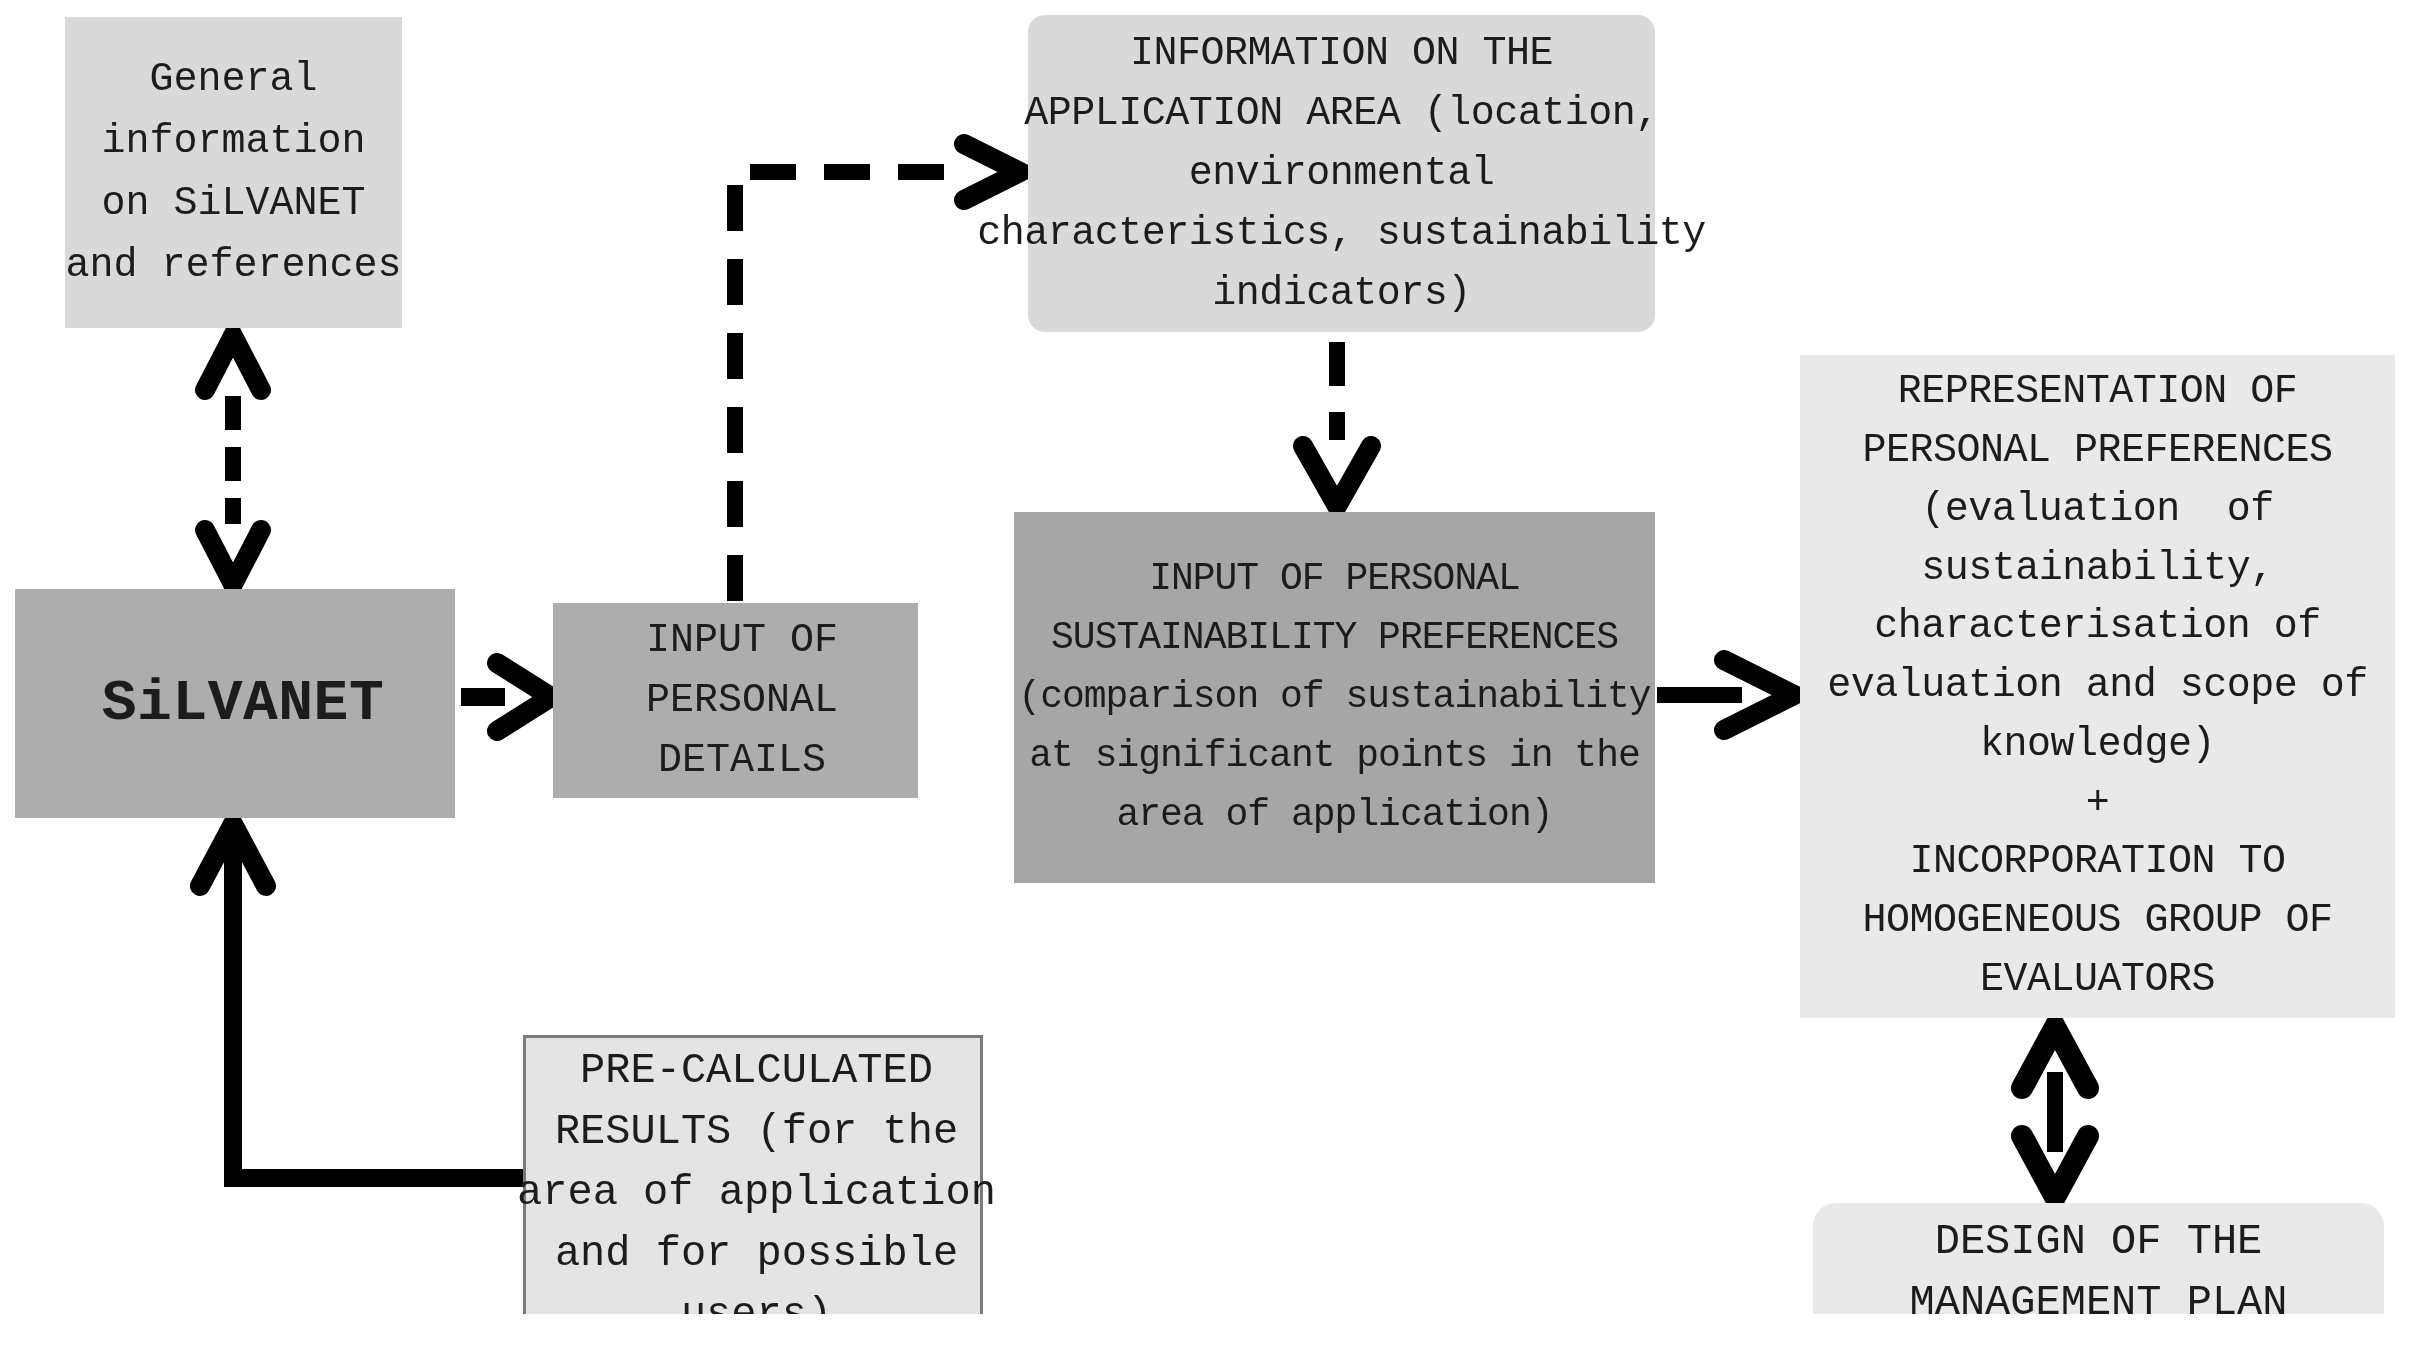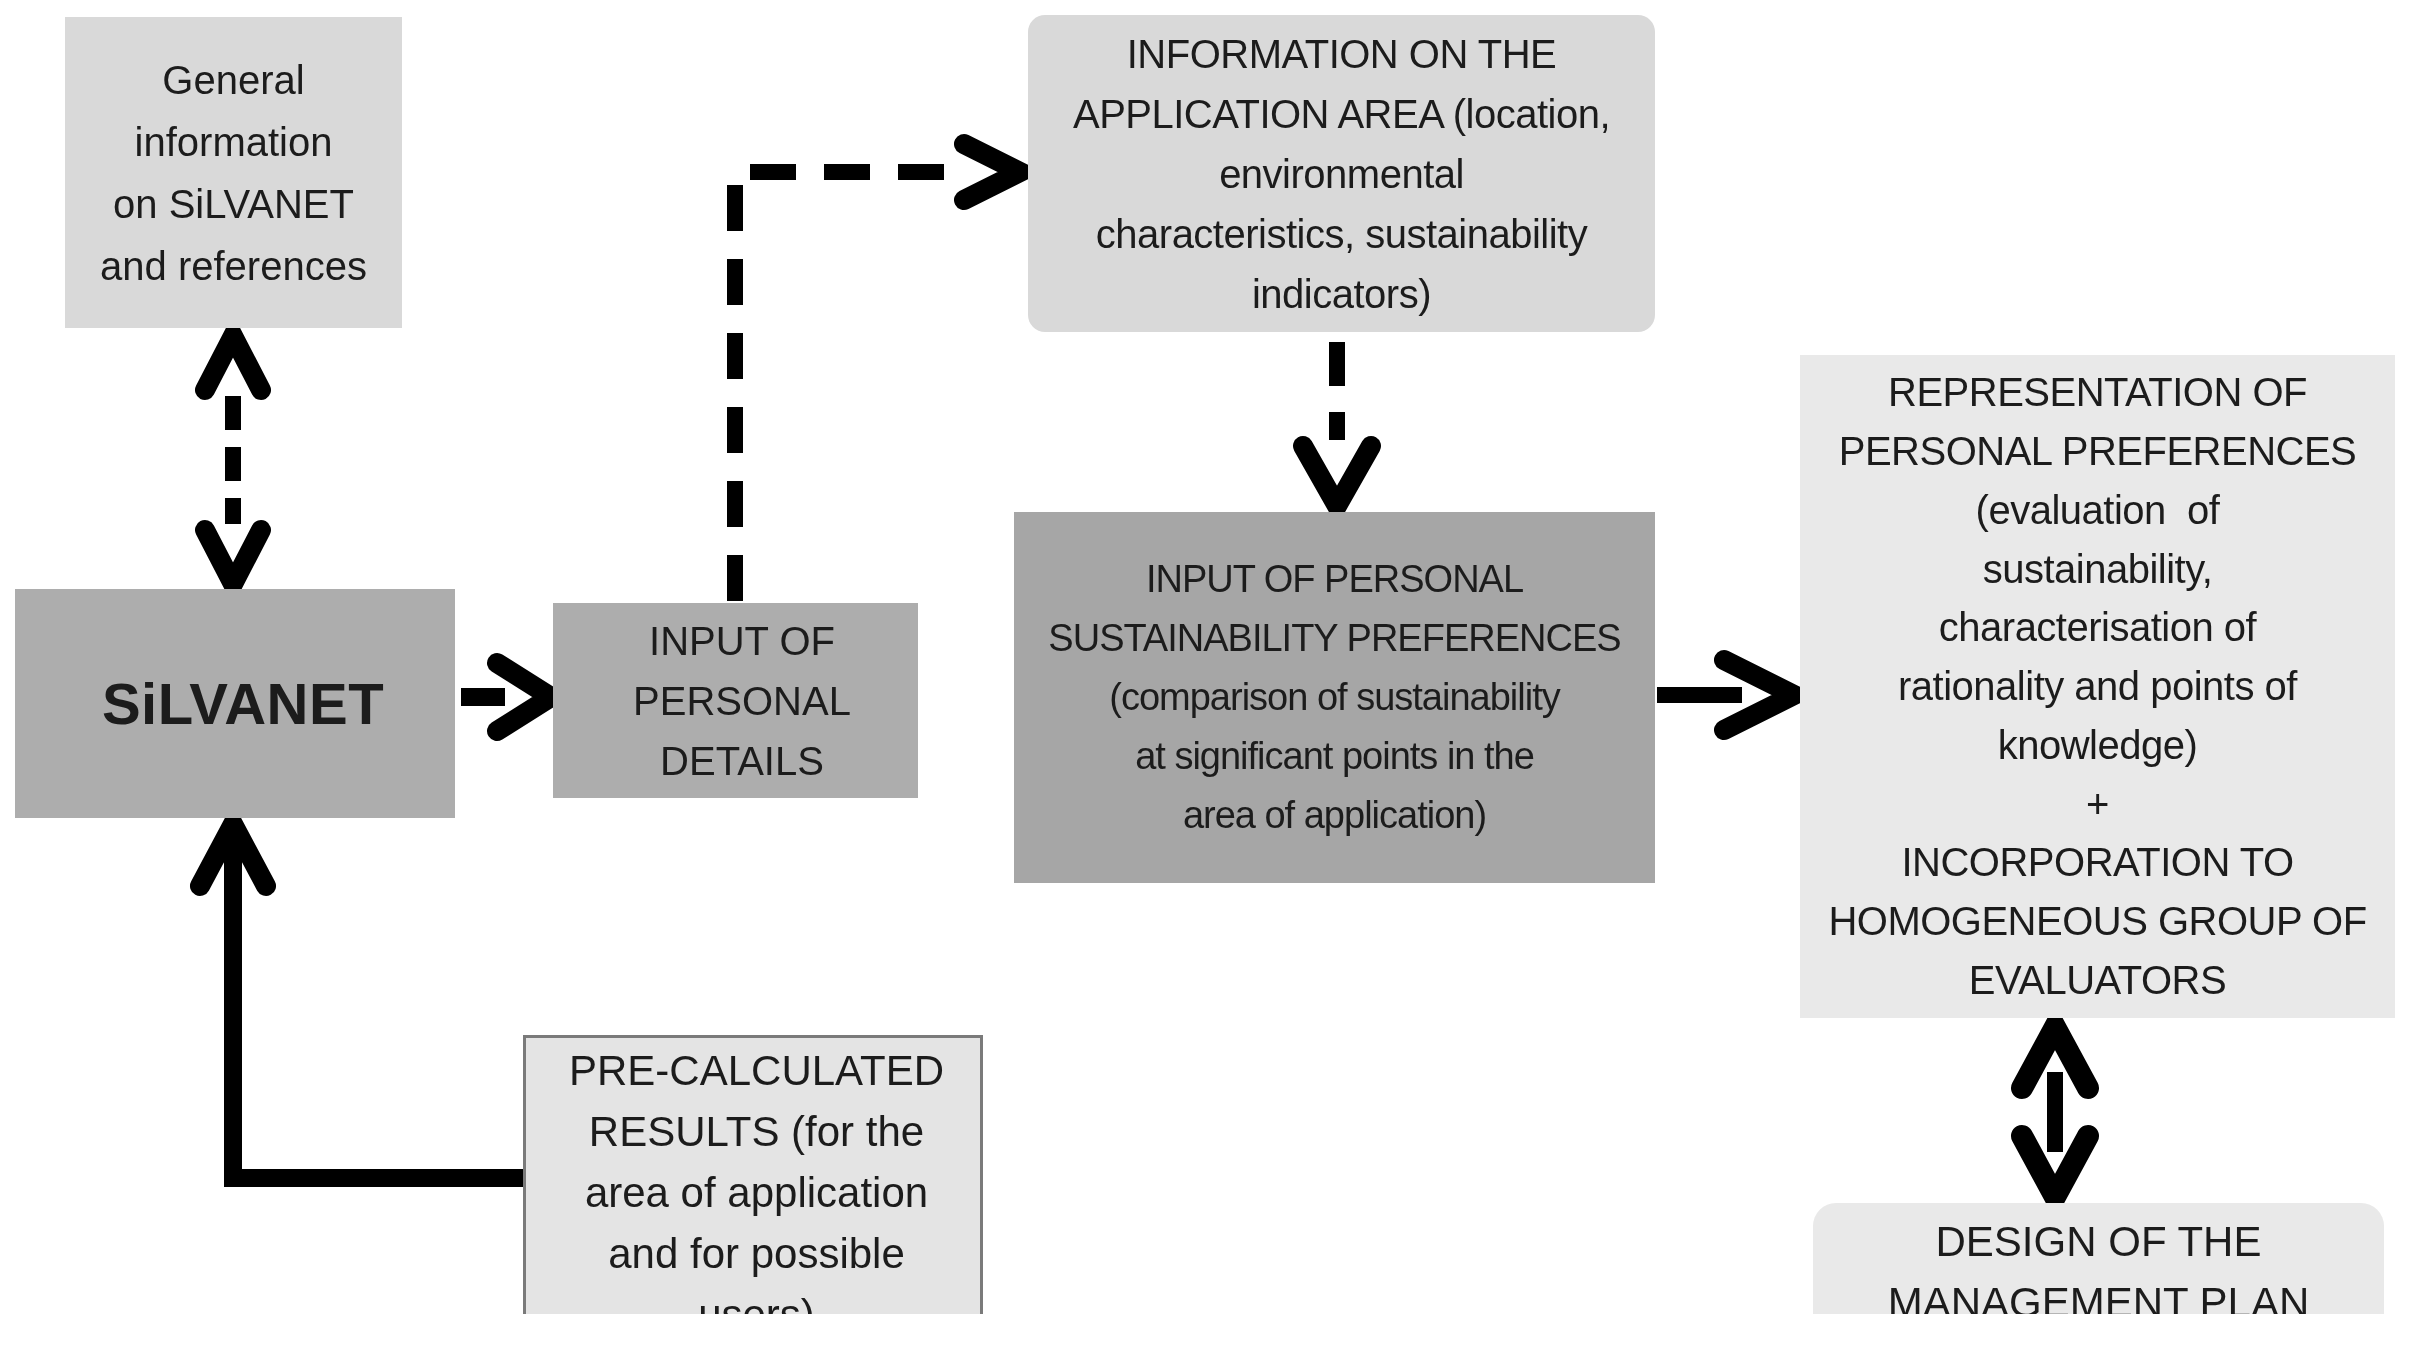--- a/index.html
+++ b/index.html
@@ -5,21 +5,21 @@
   html, body {
     margin: 0;
     padding: 0;
     background: #ffffff;
   }
   .canvas {
     position: relative;
     width: 2412px;
     height: 1314px;
     background: #ffffff;
-    font-family: Liberation Sans, sans-serif;
+    font-family: Liberation Mono, monospace;
     color: #1c1c1c;
     overflow: hidden;
   }
   .arrows {
     position: absolute;
     left: 0;
     top: 0;
     width: 2412px;
     height: 1367px;
   }
@@ -159,21 +159,21 @@
 SUSTAINABILITY PREFERENCES
 (comparison of sustainability
 at significant points in the
 area of application)</div>
 
   <div class="box b-represent" style="background-color: rgb(233, 233, 233);">REPRESENTATION OF
 PERSONAL PREFERENCES
 (evaluation  of
 sustainability,
 characterisation of
-rationality and points of
+evaluation and scope of
 knowledge)
 +
 INCORPORATION TO
 HOMOGENEOUS GROUP OF
 EVALUATORS</div>
 
   <div class="box b-precalc" style="background-color: rgb(228, 228, 228);">PRE-CALCULATED
 RESULTS (for the
 area of application
 and for possible

